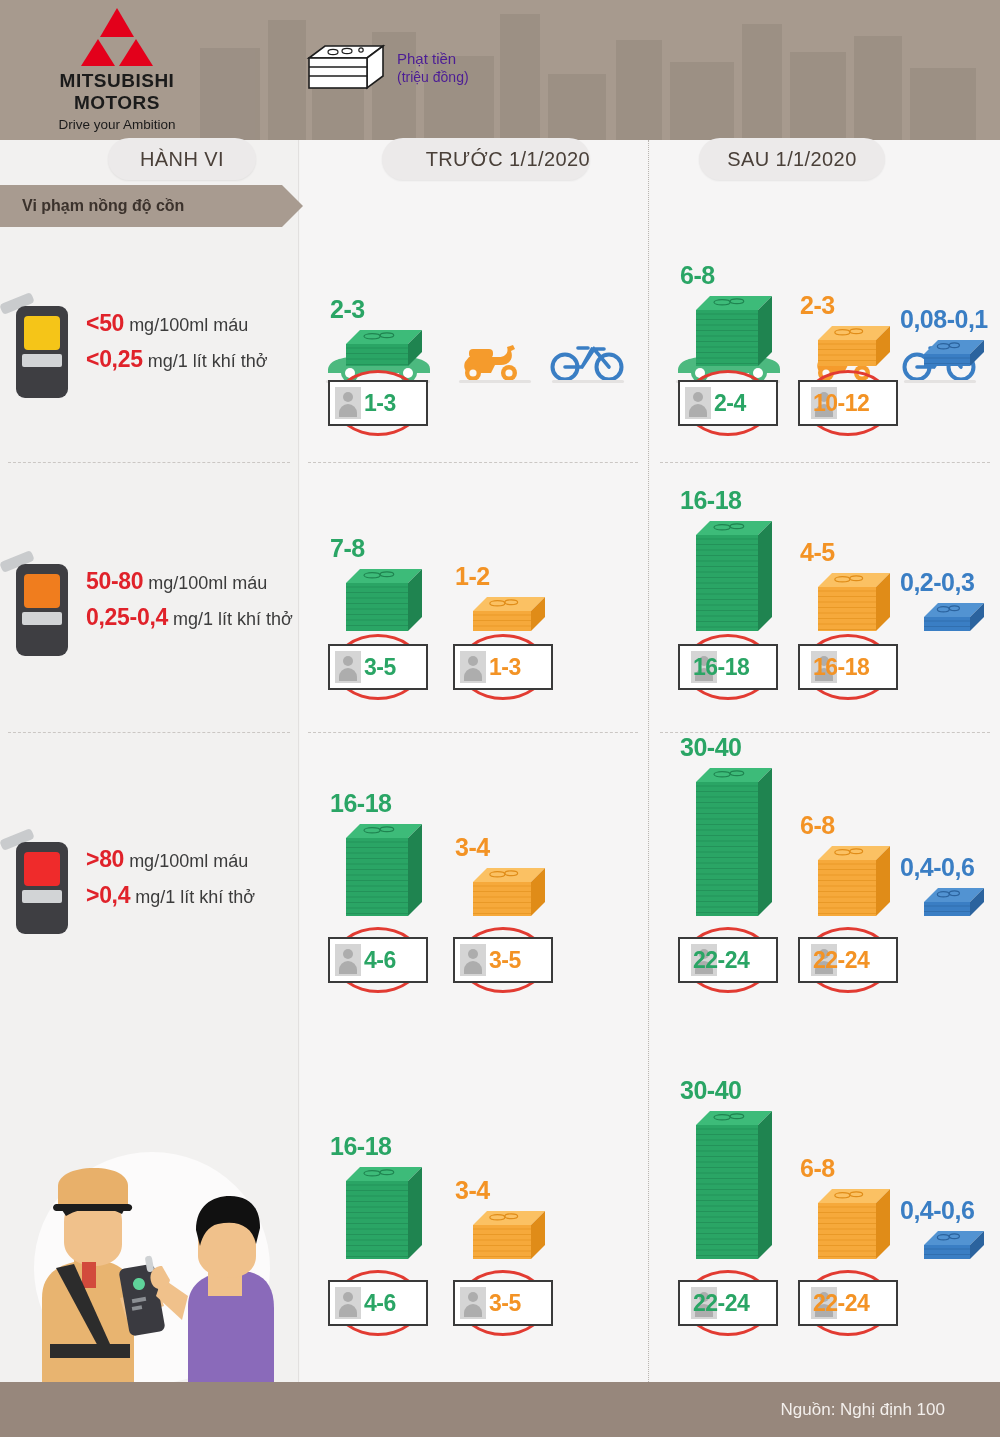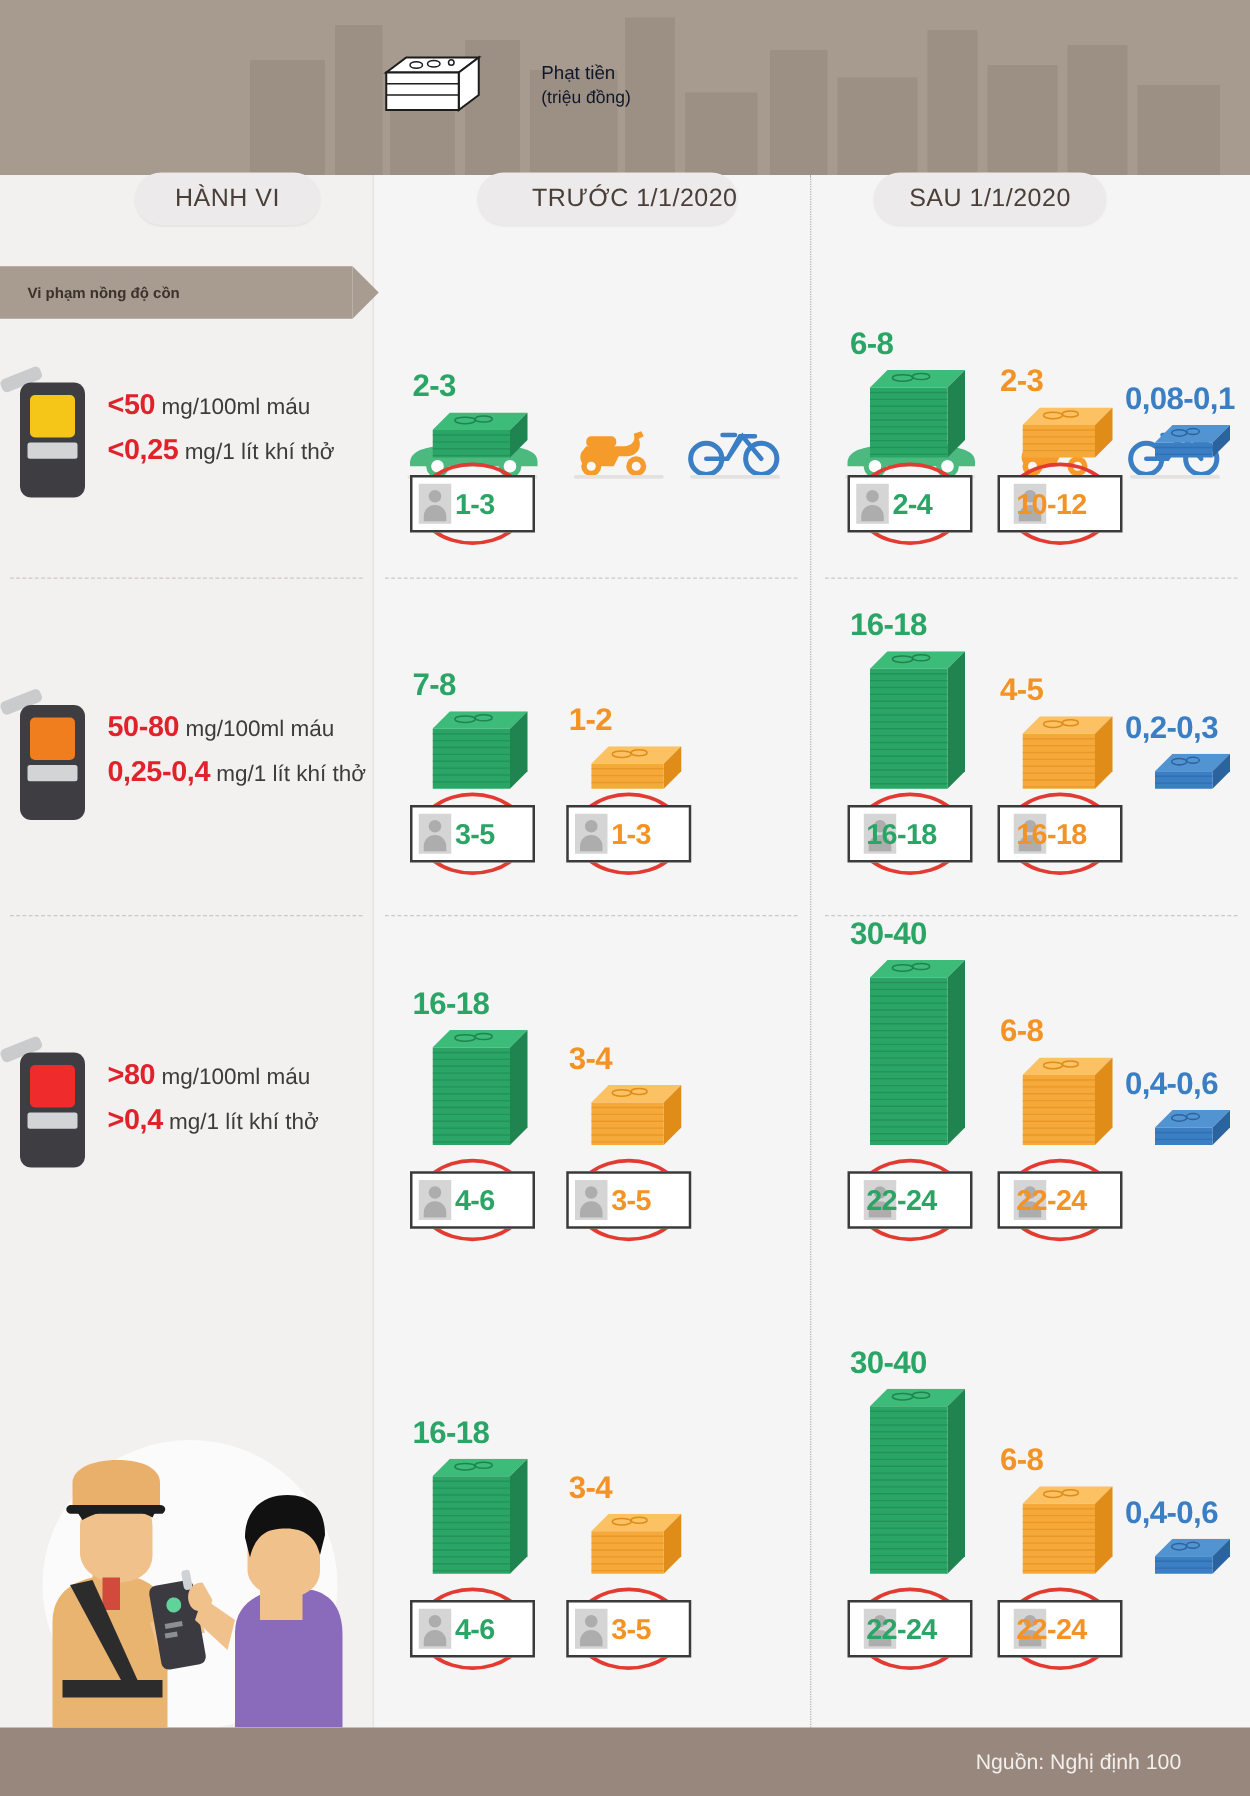--- a/index.html
+++ b/index.html
@@ -14,21 +14,21 @@
     background:#a79a8e; overflow:hidden;
   }
   .skyline { position:absolute; inset:0; opacity:.09; }
   .skyline i { position:absolute; bottom:0; background:#3a302a; display:block; }
   .logo-wrap { position:absolute; left:22px; top:8px; width:190px; text-align:center; }
   .diamonds { position:relative; width:94px; height:58px; margin:0 auto; }
   .logo-txt1 { font-size:19px; font-weight:bold; color:#1b1b1b; letter-spacing:.5px; margin-top:4px; }
   .logo-txt2 { font-size:19px; font-weight:bold; color:#1b1b1b; letter-spacing:.5px; }
   .logo-txt3 { font-size:13.5px; color:#1b1b1b; margin-top:3px; }
   .legend { position:absolute; display:flex; align-items:center; gap:10px; }
-  .legend-txt { color:#0f172a; line-height:1.25;margin-left:36px; }
+  .legend-txt { color:#4c1d95; line-height:1.25; }
   .legend-txt .l1 { font-size:15px; }
   .legend-txt .l2 { font-size:14px; }
   
   .tab {
     position:absolute; height:42px; border-radius:21px; background:#eceaea;
     display:flex; align-items:center; justify-content:center;
     color:#4a4039; font-size:20px; letter-spacing:.4px; z-index:6;
     box-shadow:0 1px 2px rgba(0,0,0,.07);
   }
   
@@ -36,21 +36,21 @@
   .colA { position:absolute; left:0;   top:0; width:298px;  height:1242px; background:#f2f1f0; }
   .colB { position:absolute; left:300px; top:0; width:348px; height:1242px; background:#f6f5f5; }
   .colC { position:absolute; left:650px; top:0; width:350px; height:1242px; background:#f6f5f5; }
   .vline { position:absolute; top:0; width:1px; height:1242px; background:#e2e0df; }
   .vdot  { position:absolute; top:0; width:0; height:1242px; border-left:1px dotted #b9b5b2; }
   .hdot  { position:absolute; height:0; border-top:1px dashed #cbc7c4; }
   
   .banner {
     position:absolute; height:42px; background:#a89b90;
     display:flex; align-items:center; color:#3b322c;
-    font-size:12px; font-weight:bold; padding-left:22px; z-index:5;margin-top:28px;
+    font-size:16px; font-weight:bold; padding-left:22px; z-index:5;
   }
   .banner:after {
     content:""; position:absolute; right:-21px; top:0;
     border-top:21px solid transparent; border-bottom:21px solid transparent;
     border-left:21px solid #a89b90;
   }
   
   .device { position:absolute; width:70px; height:106px; }
   .dev-body { position:absolute; left:8px; top:14px; width:52px; height:92px;
               background:#3e3e42; border-radius:9px; }
@@ -106,20 +106,33 @@
     <i style="left:500px;width:40px;height:126px"></i>
     <i style="left:548px;width:58px;height:66px"></i>
     <i style="left:616px;width:46px;height:100px"></i>
     <i style="left:670px;width:64px;height:78px"></i>
     <i style="left:742px;width:40px;height:116px"></i>
     <i style="left:790px;width:56px;height:88px"></i>
     <i style="left:854px;width:48px;height:104px"></i>
     <i style="left:910px;width:66px;height:72px"></i>
   </div>
 
+  <div class="logo-wrap">
+    <div class="diamonds">
+      <svg width="94" height="58" viewBox="0 0 94 58">
+        <polygon points="47,0 64,29 30,29" fill="#e3001b"></polygon>
+        <polygon points="28,31 45,31 28,58 11,58 11,31" fill="none"></polygon>
+        <polygon points="28,31 45,58 11,58" fill="#e3001b"></polygon>
+        <polygon points="66,31 83,58 49,58" fill="#e3001b"></polygon>
+      </svg>
+    </div>
+    <div class="logo-txt1">MITSUBISHI</div>
+    <div class="logo-txt2">MOTORS</div>
+    <div class="logo-txt3">Drive your Ambition</div>
+  </div>
 
   <div class="legend" style="left:305px; top:42px;">
     <svg width="82" height="52" viewBox="0 0 82 52">
       <polygon points="4,16 20,4 78,4 62,16" fill="#fff" stroke="#1d1d1d" stroke-width="1.6"></polygon>
       <polygon points="62,16 78,4 78,34 62,46" fill="#fff" stroke="#1d1d1d" stroke-width="1.6"></polygon>
       <rect x="4" y="16" width="58" height="30" fill="#fff" stroke="#1d1d1d" stroke-width="1.6"></rect>
       <line x1="4" y1="25" x2="62" y2="25" stroke="#1d1d1d" stroke-width="1.3"></line>
       <line x1="4" y1="34" x2="62" y2="34" stroke="#1d1d1d" stroke-width="1.3"></line>
       <ellipse cx="28" cy="10" rx="5" ry="2.6" fill="none" stroke="#1d1d1d" stroke-width="1.2"></ellipse>
       <ellipse cx="42" cy="9" rx="5" ry="2.6" fill="none" stroke="#1d1d1d" stroke-width="1.2"></ellipse>

